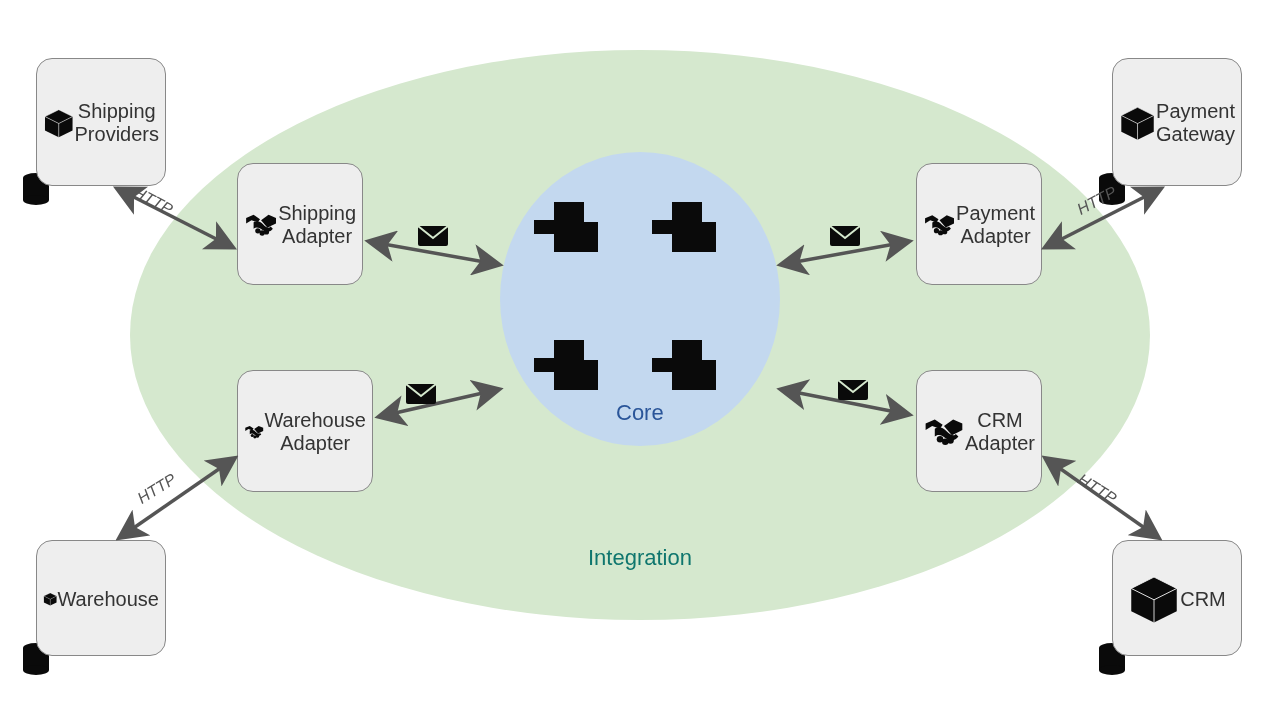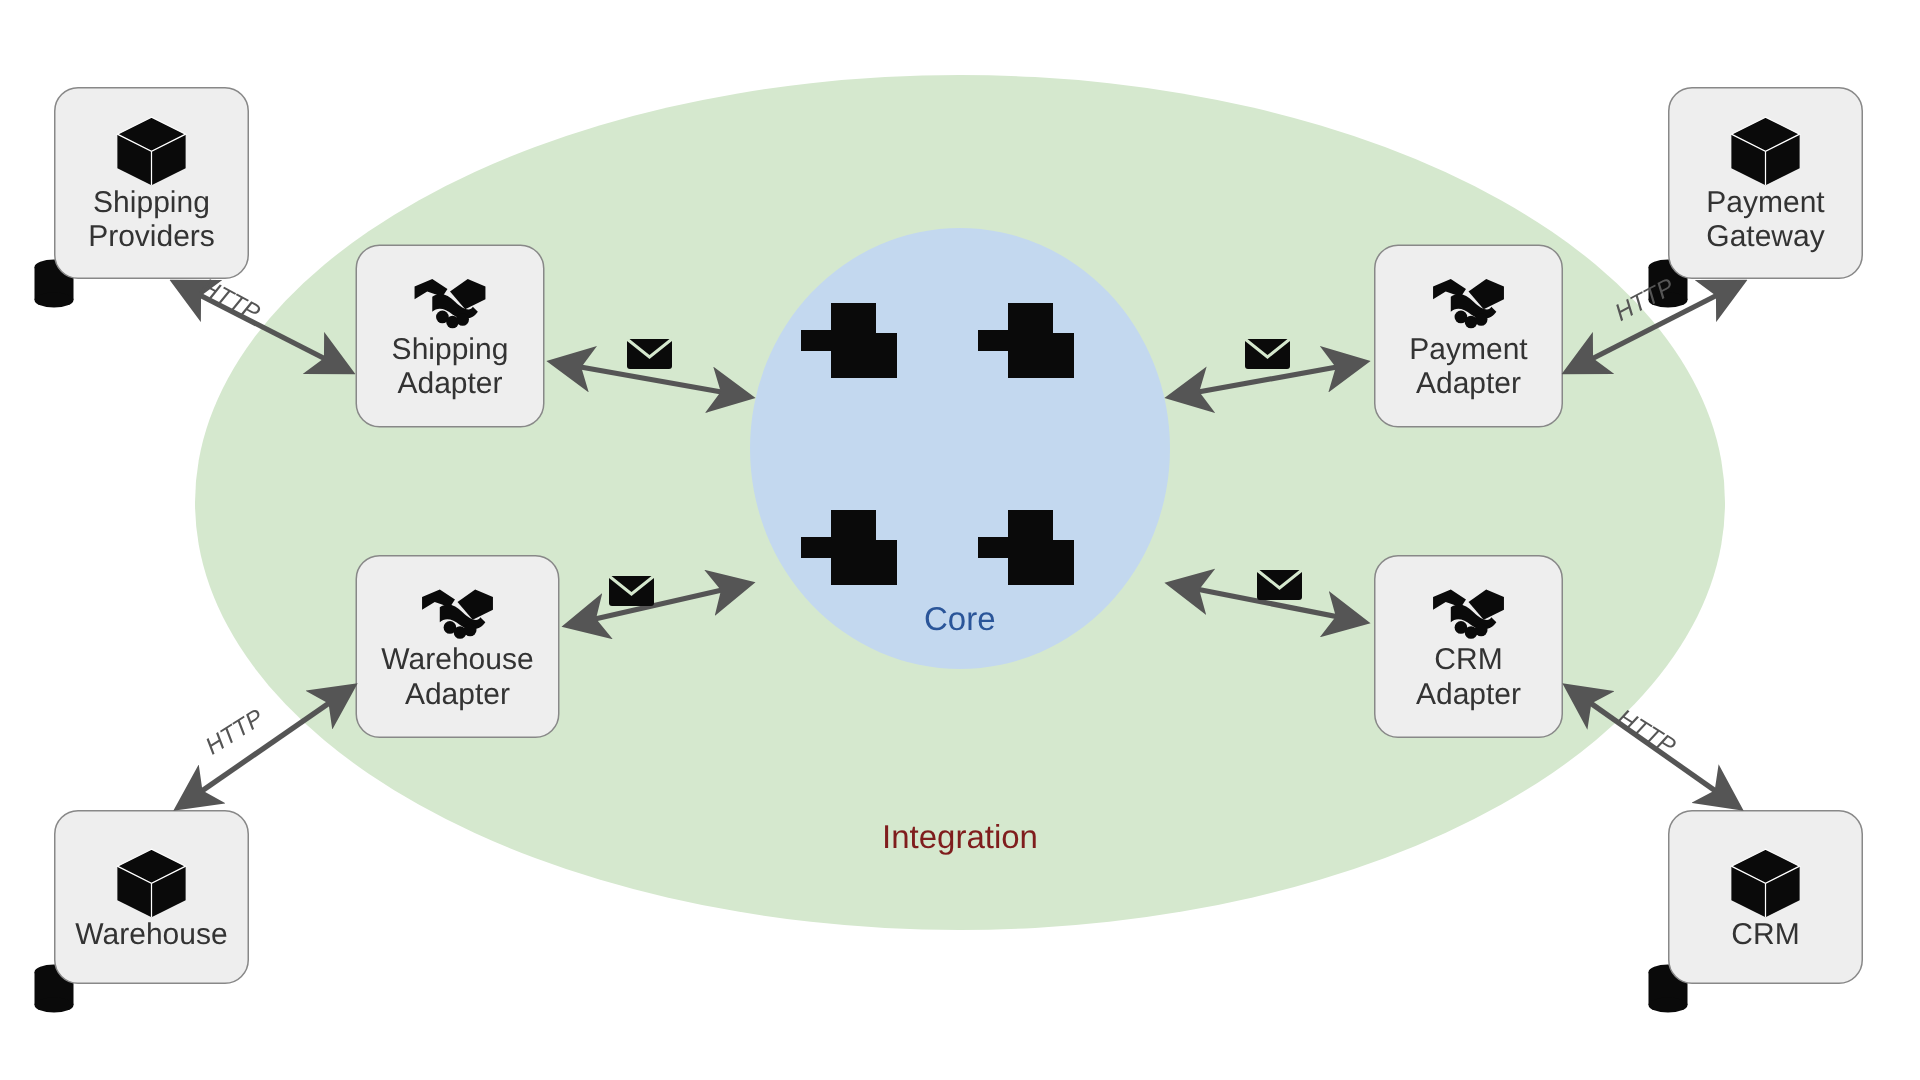--- a/index.html
+++ b/index.html
@@ -1,35 +1,35 @@
 <!DOCTYPE html>
 <html><head>
 <meta charset="utf-8">
 <style>
   html, body { margin:0; padding:0; width:1280px; height:720px; background:#fff; font-family: "Segoe UI", "Helvetica Neue", Arial, sans-serif; color:#333; }
   .stage { position:relative; width:1280px; height:720px; }
   .ellipse { position:absolute; border-radius:50%; }
-  .node { position:absolute; background:#eeeeee; border:1px solid #888; border-radius:16px; display:flex; flex-direction:column; align-items:center; justify-content:center; box-sizing:border-box; padding:8px 6px 6px 6px; }
+  .node { position:absolute; background:#eeeeee; border:1px solid #888; border-radius:16px; display:flex; flex-direction:row; align-items:center; justify-content:center; box-sizing:border-box; padding:8px 6px 6px 6px; }
   .node .label { font-size:20px; line-height:1.15; text-align:center; white-space:pre-line; }
   .icon { display:block; }
   .region-label { position:absolute; font-size:22px; }
   .edge-label { position:absolute; font-size:16px; color:#555; font-style:italic; }
   svg.overlay { position:absolute; left:0; top:0; width:1280px; height:720px; pointer-events:none; }
 </style>
 </head>
 <body>
 
 <div class="stage">
 
   <div class="ellipse" style="left:130px; top:50px; width:1020px; height:570px; background:#d5e8ce;"></div>
 
   <div class="ellipse" style="left:500px; top:152px; width:280px; height:294px; background:#c3d8ef;"></div>
 
   <div class="region-label" style="left:616px; top:400px; color:#2a5599;">Core</div>
-  <div class="region-label" style="left:588px; top:545px; color:#7f1d1d;">Integration</div>
+  <div class="region-label" style="left:588px; top:545px; color:#0f766e;">Integration</div>
 
   <svg class="overlay">
     <defs>
       <g id="plug">
 
         <rect x="0" y="2" width="44" height="50" fill="#0a0a0a"></rect>
 
         <rect x="-20" y="20" width="20" height="14" fill="#0a0a0a"></rect>
 
         <rect x="30" y="2" width="14" height="20" fill="#c3d8ef"></rect>

